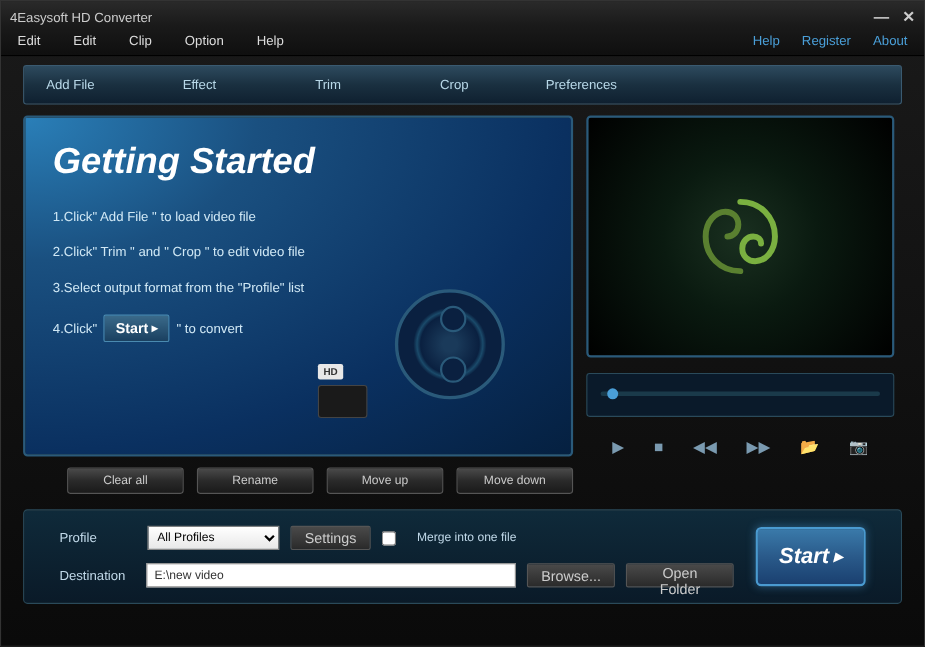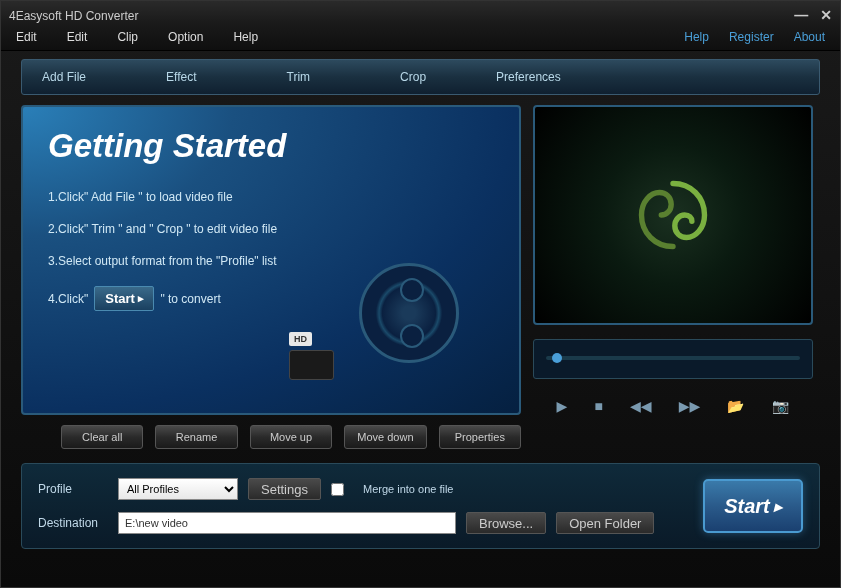--- a/index.html
+++ b/index.html
@@ -35,21 +35,21 @@
 .file-btn { flex: 1; height: 24px; background: linear-gradient(180deg, #4a4a4a 0%, #2a2a2a 50%, #1a1a1a 100%); border: 1px solid #555; border-radius: 3px; color: #ccc; font-size: 11px; cursor: pointer; }
 .preview-panel { width: 280px; }
 .preview-area { width: 280px; height: 220px; background: radial-gradient(circle at center, #1a3020 0%, #0a1a10 40%, #000 100%); border: 2px solid #2a5a7a; border-radius: 4px; display: flex; align-items: center; justify-content: center; }
 .logo-swirl { width: 90px; height: 90px; position: relative; }
 .logo-swirl svg { width: 100%; height: 100%; }
 .progress-area { margin-top: 14px; width: 280px; height: 40px; background: #0a1a2a; border: 1px solid #2a4a5a; border-radius: 3px; padding: 8px 12px; }
 .progress-bar { height: 4px; background: #1a3a4a; border-radius: 2px; position: relative; margin-top: 8px; }
 .progress-thumb { position: absolute; left: 6px; top: -3px; width: 10px; height: 10px; background: #4a9fd8; border-radius: 50%; }
 .player-controls { margin-top: 14px; display: flex; justify-content: space-around; align-items: center; padding: 5px 10px; }
 .player-controls span { color: #7a9ab0; font-size: 14px; cursor: pointer; }
-.bottom-area { margin: 14px 20px 0 20px; background: linear-gradient(180deg, #0f2a3a, #0a1a28); border: 1px solid #2a4a5a; border-radius: 4px; padding: 14px 16px; display: flex; gap: 20px; align-items: center; }
+.bottom-area { margin: 14px 20px 0 20px; background: linear-gradient(180deg, #0f2a3a, #0a1a28); border: 1px solid #2a4a5a; border-radius: 4px; padding: 14px 32px; display: flex; gap: 20px; align-items: center; }
 .settings-col { flex: 1; }
 .setting-row { display: flex; align-items: center; gap: 10px; margin-bottom: 12px; }
 .setting-row:last-child { margin-bottom: 0; }
 .setting-label { color: #c0d8e8; font-size: 12px; width: 70px; }
 .dropdown { height: 22px; background: linear-gradient(180deg, #fff, #e8e8e8); border: 1px solid #888; font-size: 11px; padding: 0 4px; }
 .text-input { height: 22px; background: #fff; border: 1px solid #888; font-size: 11px; padding: 0 6px; color: #333; }
 .small-btn { height: 22px; background: linear-gradient(180deg, #4a4a4a, #2a2a2a); border: 1px solid #555; color: #ccc; font-size: 13px; padding: 0 12px; border-radius: 2px; cursor: pointer; }
 .merge-check { display: flex; align-items: flex-start; gap: 19px; color: #c0d8e8; font-size: 11px; }
 .merge-check input { width: 13px; height: 13px; }
 .start-big { width: 100px; height: 54px; background: linear-gradient(180deg, #3a7aaa 0%, #2a5a8a 50%, #1a4070 100%); border: 2px solid #4a9ad0; border-radius: 5px; color: #fff; font-size: 20px; font-weight: bold; font-style: italic; cursor: pointer; display: flex; align-items: center; justify-content: center; box-shadow: 0 0 8px rgba(80,160,220,0.4); }
@@ -108,21 +108,20 @@
         </div>
         <div class="reel">
           <div class="reel-disc"></div>
         </div>
       </div>
       <div class="file-buttons">
         <button class="file-btn">Clear all</button>
         <button class="file-btn">Rename</button>
         <button class="file-btn">Move up</button>
         <button class="file-btn">Move down</button>
-        <button class="file-btn">Properties</button>
       </div>
     </div>
 
     <div class="preview-panel">
       <div class="preview-area">
         <div class="logo-swirl">
           <svg viewBox="0 0 100 100">
               <path d="M50 15 C70 15 85 30 85 50 C85 65 75 75 65 75 C58 75 52 70 52 62 C52 55 57 50 63 50 C68 50 71 53 71 57" fill="none" stroke="#7ab040" stroke-width="6" stroke-linecap="round"></path>
               <path d="M50 85 C30 85 15 70 15 50 C15 35 25 25 35 25 C42 25 48 30 48 38 C48 45 43 50 37 50" fill="none" stroke="#5a8030" stroke-width="6" stroke-linecap="round"></path>
             </svg>

